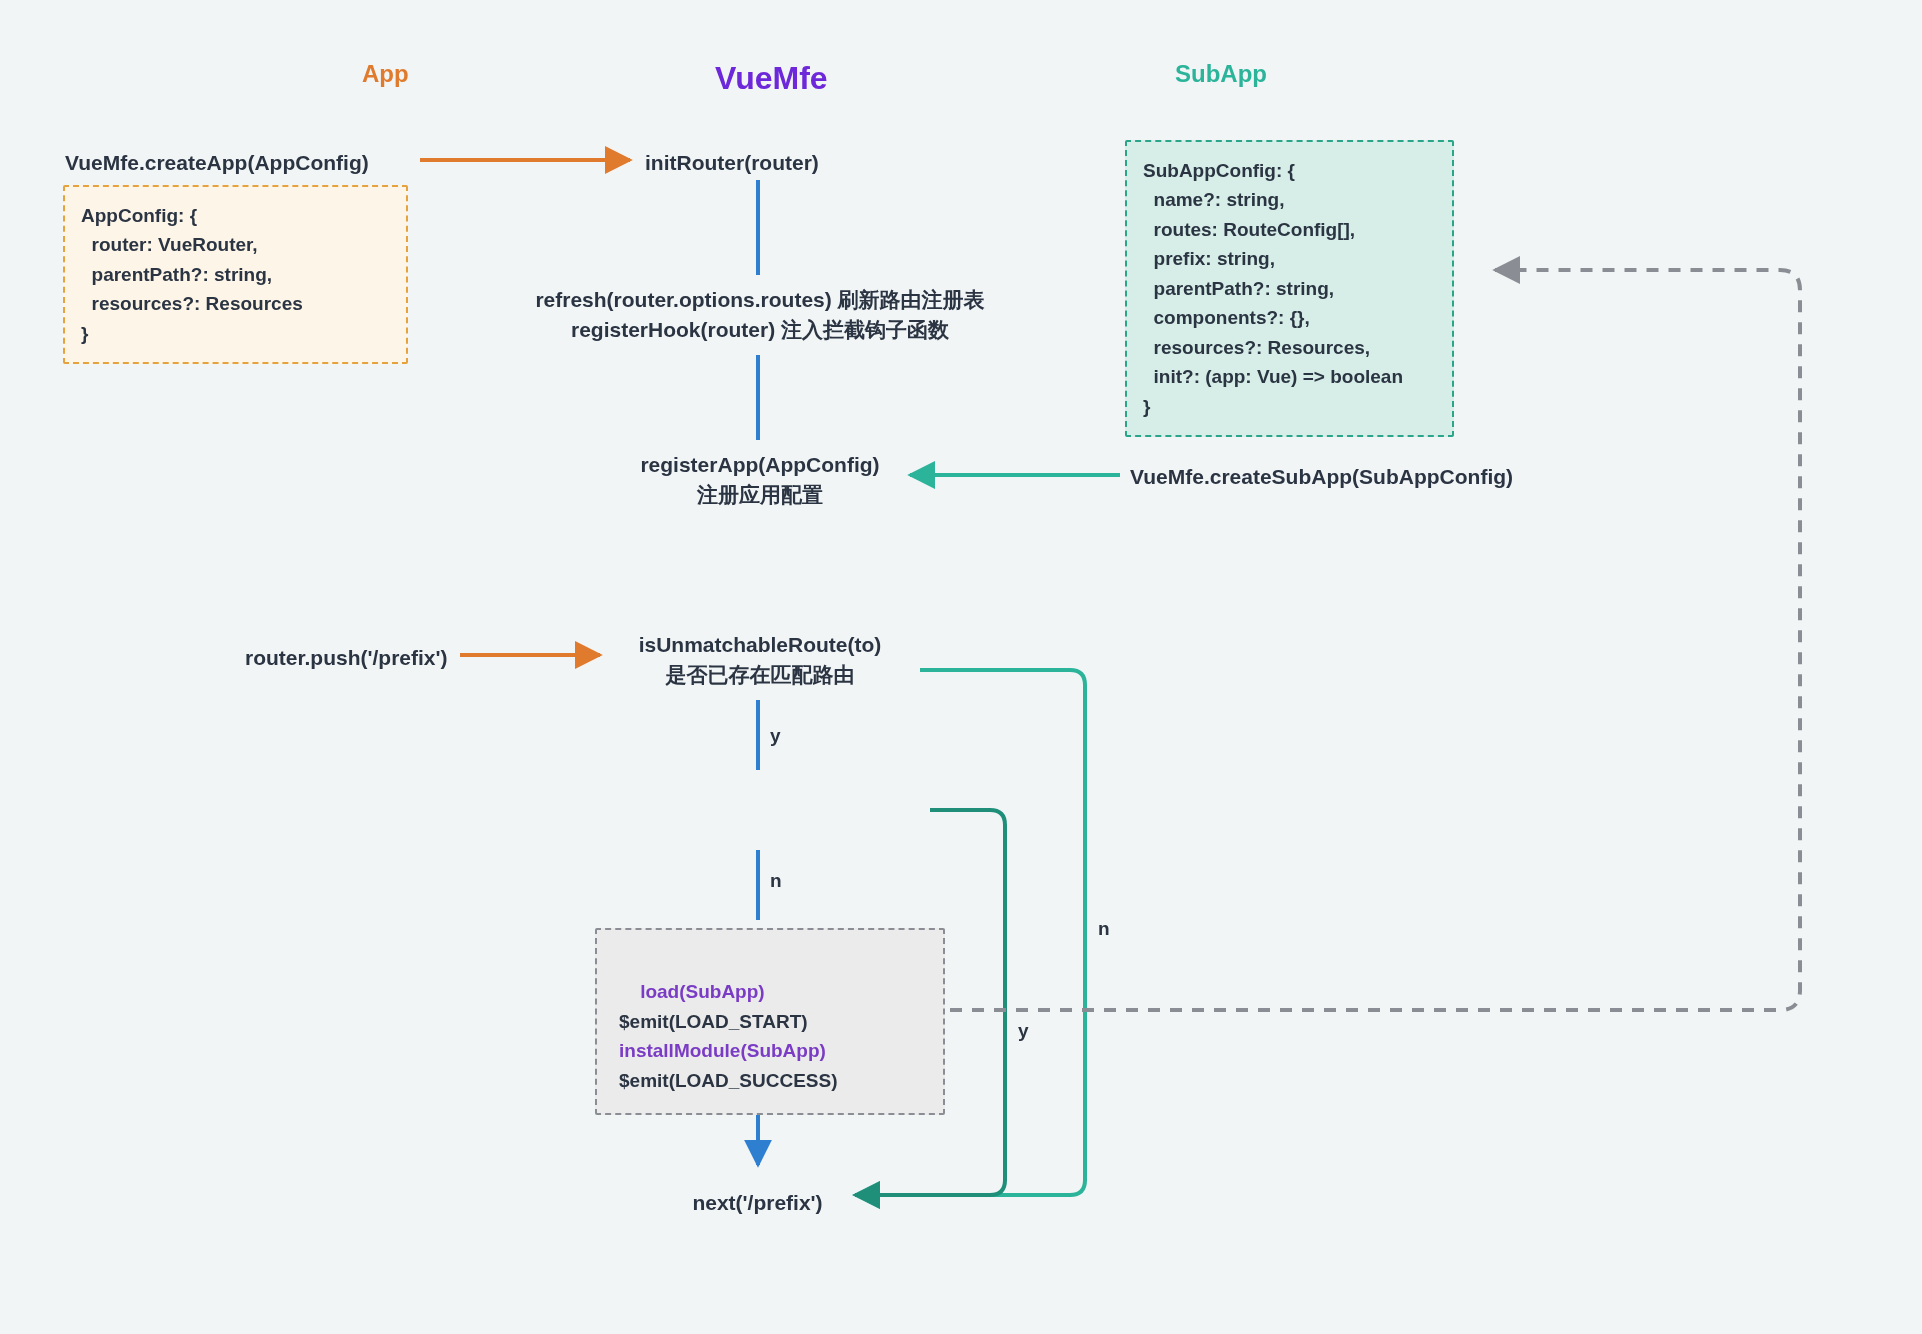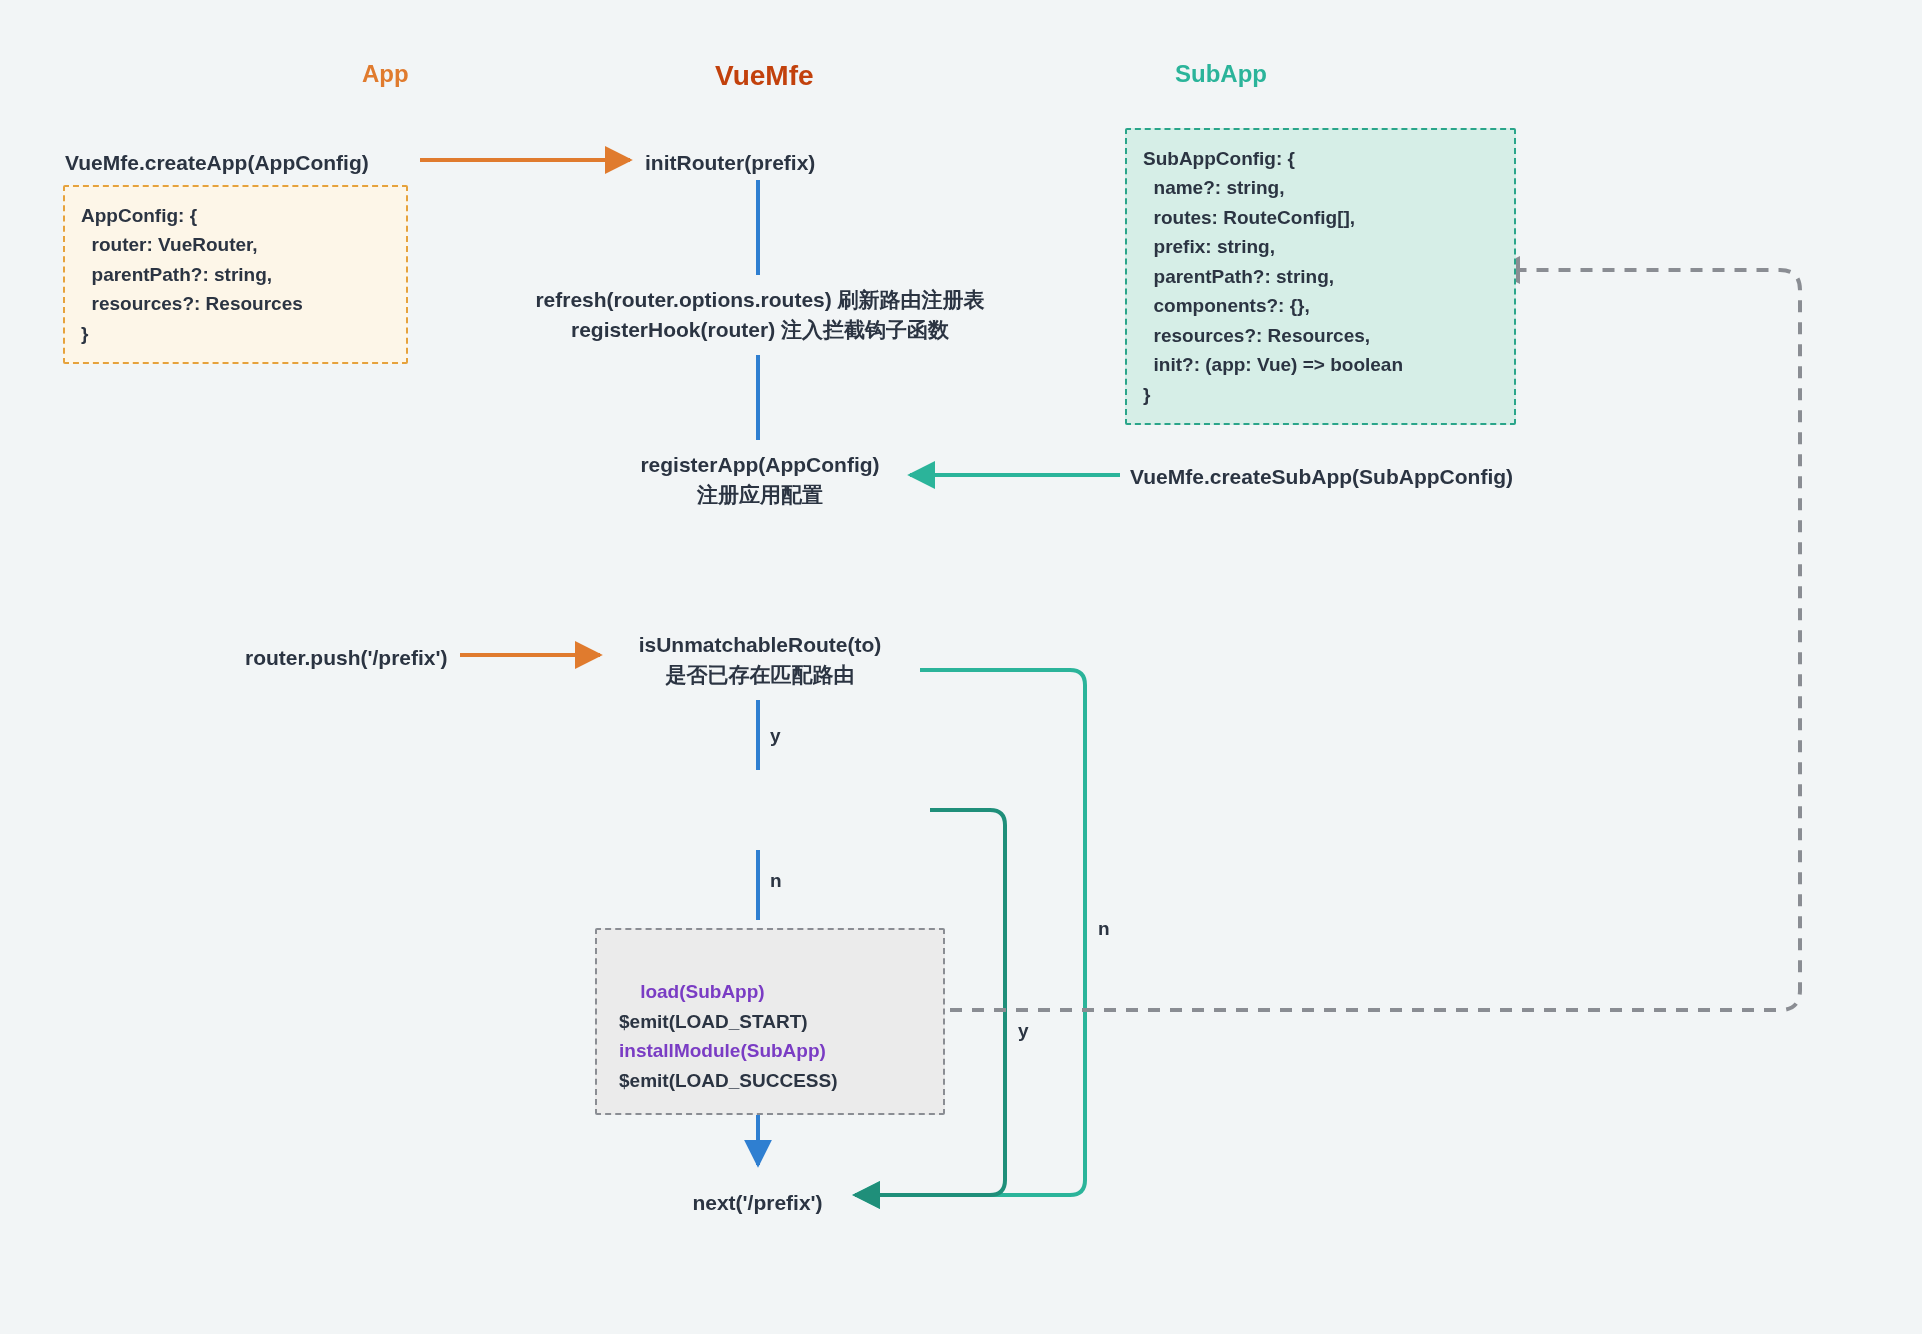--- a/index.html
+++ b/index.html
@@ -88,34 +88,34 @@
     <line x1="758" y1="1105" x2="758" y2="1165" stroke="#2f7fd1" stroke-width="4" marker-end="url(#arr-blue)"></line>
 
     <path d="M 920 670 L 1070 670 Q 1085 670 1085 685 L 1085 1180 Q 1085 1195 1070 1195 L 855 1195" fill="none" stroke="#2bb49a" stroke-width="4" marker-end="url(#arr-teal)"></path>
 
     <path d="M 930 810 L 990 810 Q 1005 810 1005 825 L 1005 1180 Q 1005 1195 990 1195 L 855 1195" fill="none" stroke="#1f8f7a" stroke-width="4" marker-end="url(#arr-tealD)"></path>
 
     <path d="M 950 1010 L 1780 1010 Q 1800 1010 1800 990 L 1800 290 Q 1800 270 1780 270 L 1495 270" fill="none" stroke="#8a8d93" stroke-width="4" stroke-dasharray="12 10" marker-end="url(#arr-gr)"></path>
   </svg>
 
   <div class="lbl" style="left:330px; top:60px; color:#e07b2e; font-size:24px; font-weight:700;margin-left:32px;">App</div>
-  <div class="lbl" style="left:715px; top:60px; color:#c2410c; font-size:28px; font-weight:700;">VueMfe</div>
+  <div class="lbl" style="left:715px; top:60px; color:#6d28d9; font-size:32px; font-weight:700;">VueMfe</div>
   <div class="lbl" style="left:1175px; top:60px; color:#2bb49a; font-size:24px; font-weight:700;">SubApp</div>
 
   <div class="txt left" style="left:65px; top:148px;">VueMfe.createApp(AppConfig)</div>
 
   <div class="codebox orange" style="left:63px; top:185px; width:345px;">AppConfig: {
   router: VueRouter,
   parentPath?: string,
   resources?: Resources
 }</div>
 
   <div class="txt left" style="left:245px; top:643px;">router.push('/prefix')</div>
 
-  <div class="txt left" style="left:645px; top:148px;">initRouter(prefix)</div>
+  <div class="txt left" style="left:645px; top:148px;">initRouter(router)</div>
 
   <div class="txt" style="left:500px; top:285px; width:520px;">
     <span>refresh(router.options.routes) 刷新路由注册表</span><br>
     <span>registerHook(router) 注入拦截钩子函数</span>
   </div>
 
   <div class="txt" style="left:600px; top:630px; width:320px;">
     <span>isUnmatchableRoute(to)</span><br>
     <span>是否已存在匹配路由</span>
   </div>
@@ -127,21 +127,21 @@
 
 
   <div class="codebox gray" style="left:595px; top:928px; width:350px; padding:18px 22px;">
     <span class="purple">load(SubApp)</span>
 <span>$emit(LOAD_START)</span>
 <span class="purple">installModule(SubApp)</span>
 <span>$emit(LOAD_SUCCESS)</span></div>
 
   <div class="txt" style="left:660px; top:1180px; width:195px;margin-top:8px;">next('/prefix')</div>
 
-  <div class="codebox teal" style="left:1125px; top:128px; width:391px;">SubAppConfig: {
+  <div class="codebox teal" style="left:1125px; top:140px; width:329px;">SubAppConfig: {
   name?: string,
   routes: RouteConfig[],
   prefix: string,
   parentPath?: string,
   components?: {},
   resources?: Resources,
   init?: (app: Vue) =&gt; boolean
 }</div>
 
   <div class="txt left" style="left:1130px; top:462px;">VueMfe.createSubApp(SubAppConfig)</div>

